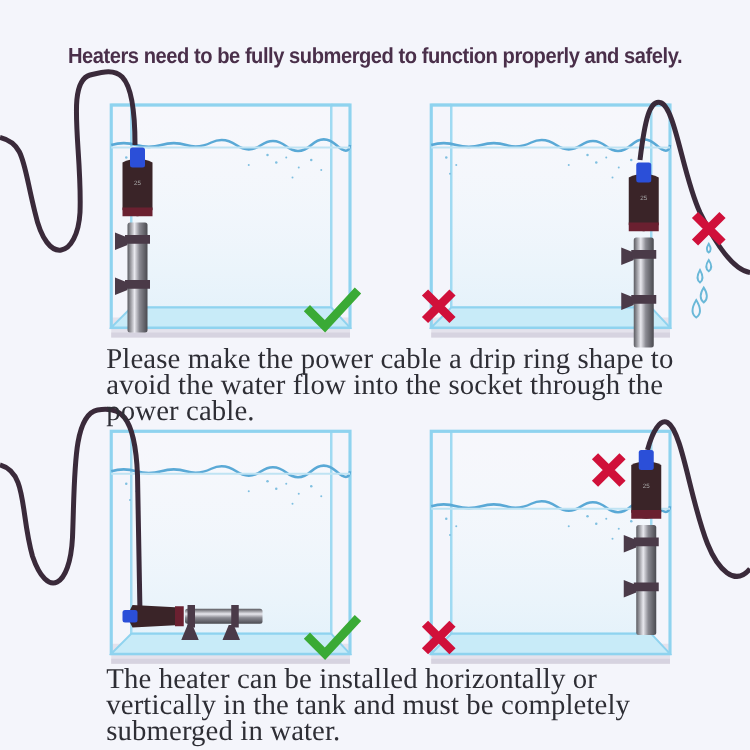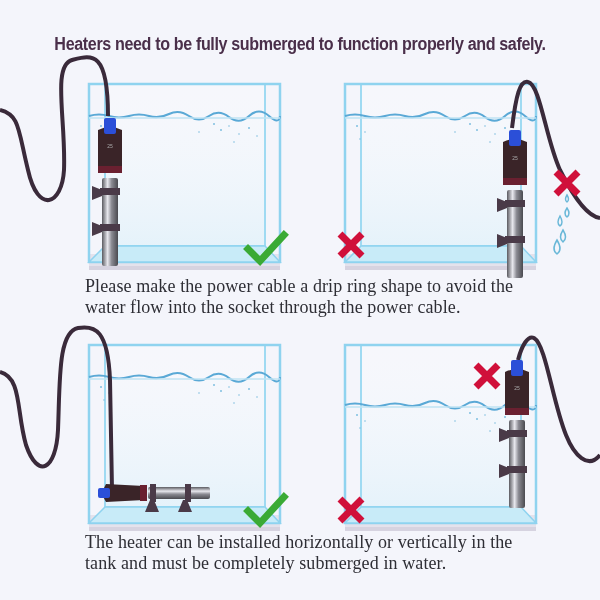--- a/index.html
+++ b/index.html
@@ -1,18 +1,18 @@
 <!DOCTYPE html>
 <html><head>
 <meta charset="utf-8">
 <style>
   html, body { margin:0; padding:0; }
   body { width:600px; height:600px; overflow:hidden; background:#f4f5fb; position:relative; font-family:"Liberation Sans", sans-serif; }
   .title { position:absolute; left:0; width:600px; top:34px; text-align:center; font-family:"Liberation Sans", sans-serif; font-weight:bold; font-size:17.5px; color:#4a2f4a; letter-spacing:-0.4px; transform:scaleX(0.92); transform-origin:center; }
-  .caption { position:absolute; left:85px; width:460px; font-family:"Liberation Serif", serif; font-size:18px; line-height:21px; color:#2e2e35; letter-spacing:0.1px; }
+  .caption { position:absolute; left:85px; width:460px; font-family:"Liberation Serif", serif; font-size:23px; line-height:21px; color:#2e2e35; letter-spacing:0.1px; }
   .cap1 { top:276px; }
   .cap2 { top:532px; }
   svg.scene { position:absolute; left:0; top:0; }
 </style>
 </head>
 <body>
 
 <div class="title">Heaters need to be fully submerged to function properly and safely.</div>
 
 <svg class="scene" width="600" height="600" viewBox="0 0 600 600">

